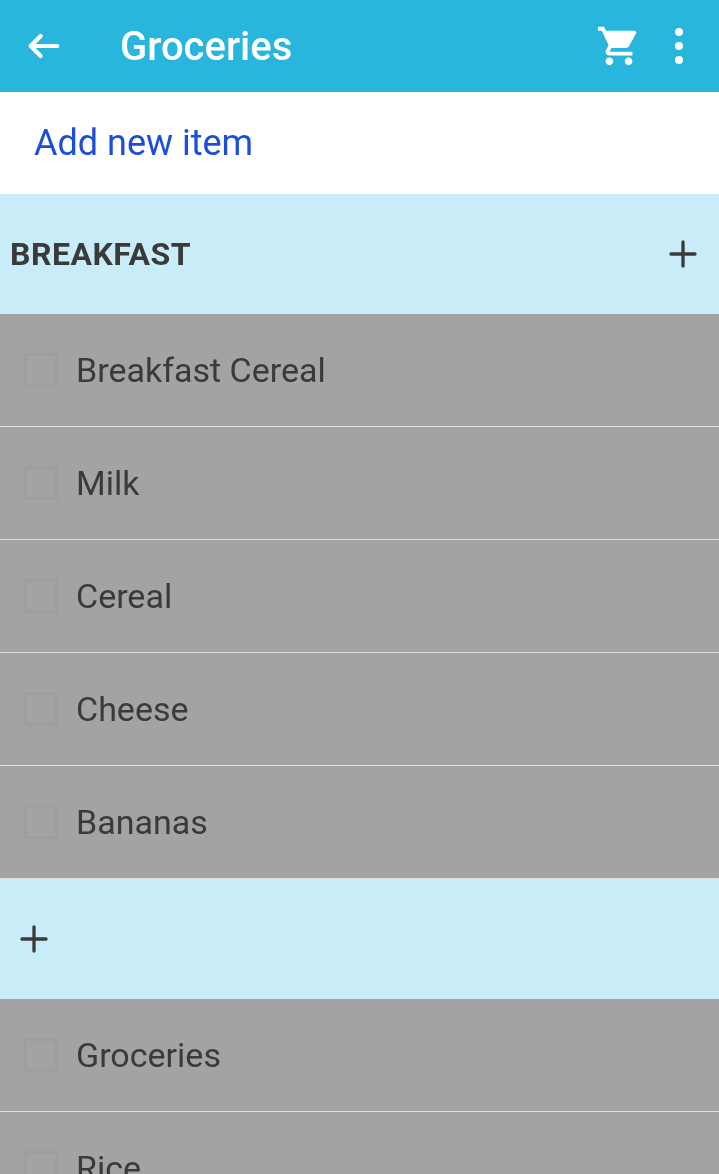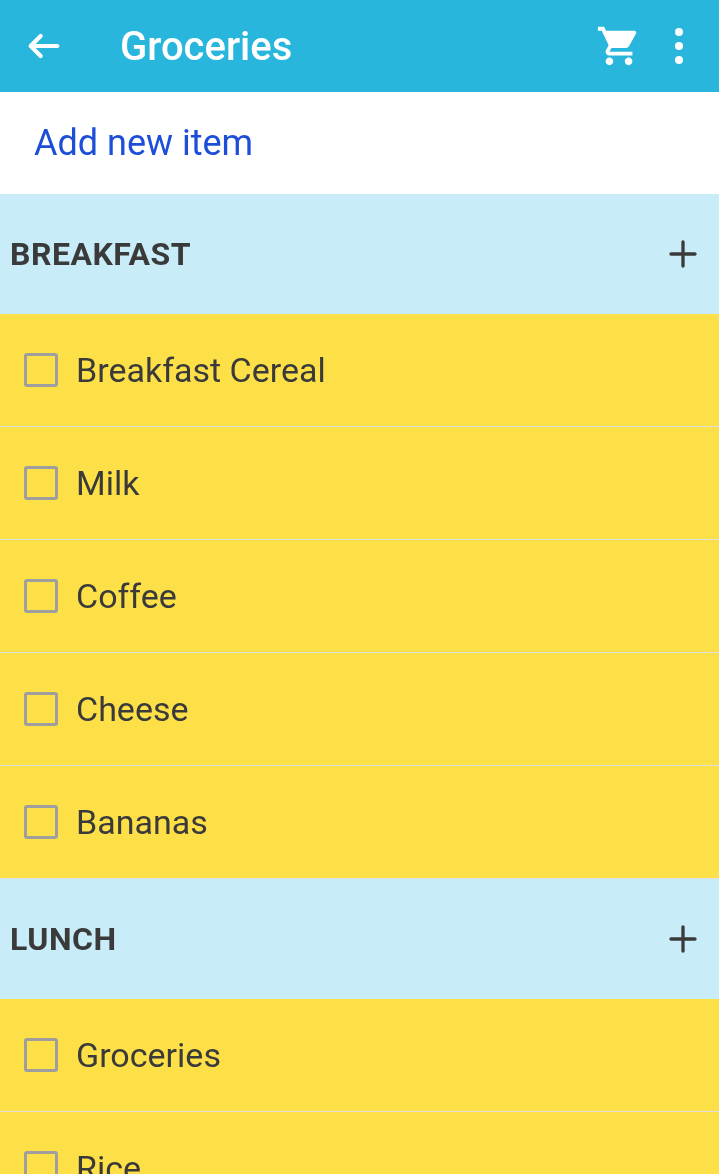--- a/index.html
+++ b/index.html
@@ -77,21 +77,21 @@
       display: flex;
       align-items: center;
       justify-content: center;
       cursor: pointer;
     }
     .list-item {
       display: flex;
       align-items: center;
       padding: 36px 24px;
       border-bottom: 1px solid #e0e0e0;
-      background: #fde047;
+      background: #a3a3a3;
     }
     .list-item:first-of-type {
       border-top: 1px solid #e0e0e0;
     }
     .checkbox {
       width: 34px;
       height: 34px;
       border: 3px solid #9e9e9e;
       border-radius: 3px;
       margin-right: 18px;
@@ -142,33 +142,32 @@
 <div class="list-item">
   <div class="checkbox"></div>
   <div class="item-label">Breakfast Cereal</div>
 </div>
 <div class="list-item">
   <div class="checkbox"></div>
   <div class="item-label">Milk</div>
 </div>
 <div class="list-item">
   <div class="checkbox"></div>
-  <div class="item-label">Coffee</div>
+  <div class="item-label">Cereal</div>
 </div>
 <div class="list-item">
   <div class="checkbox"></div>
   <div class="item-label">Cheese</div>
 </div>
 <div class="list-item">
   <div class="checkbox"></div>
   <div class="item-label">Bananas</div>
 </div>
 
 <div class="section-header">
-  <div class="section-title">LUNCH</div>
   <div class="add-section-button">
     <svg width="36" height="36" viewBox="0 0 24 24" fill="none">
       <path d="M12 4V20M4 12H20" stroke="#3a3a3a" stroke-width="2.2" stroke-linecap="round"></path>
     </svg>
   </div>
 </div>
 
 <div class="list-item">
   <div class="checkbox"></div>
   <div class="item-label">Groceries</div>

